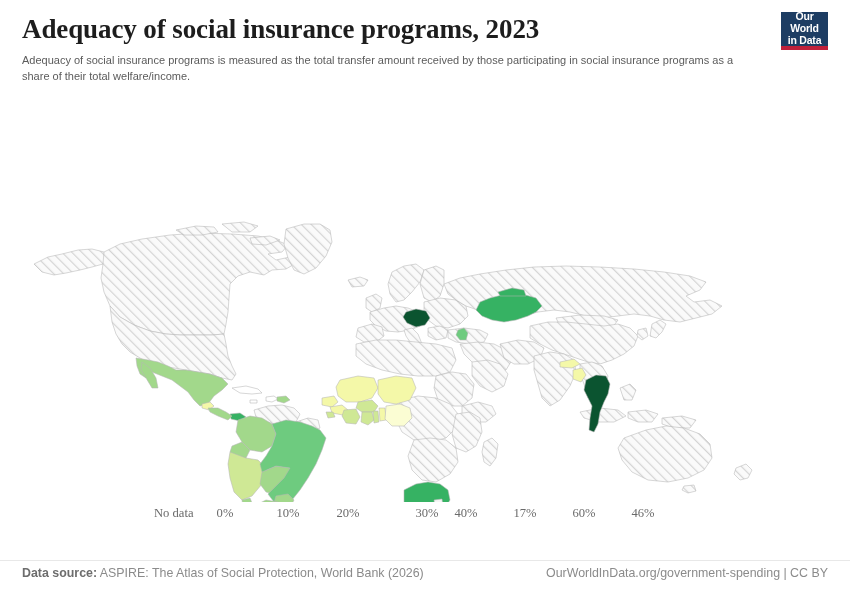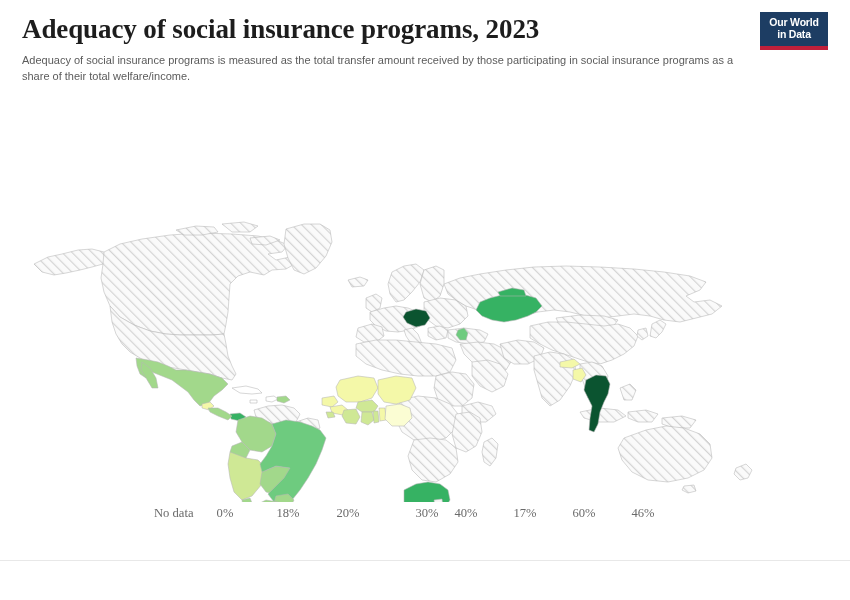--- a/index.html
+++ b/index.html
@@ -30,21 +30,21 @@
     color:#5b5b5b;
     line-height:1.45;
     margin:8px 0 0 0;
     max-width:735px;
     font-weight:400;
   }
 
   
   .owid-logo{
     position:absolute;right:22px;top:12px;
-    width:68px;height:38px;
+    width:47px;height:38px;
     background:#1d3d63;
     color:#fff;
     border-bottom:4px solid #c0203a;
     box-sizing:border-box;
     display:flex;align-items:center;justify-content:center;
     text-align:center;
   }
   .owid-logo .lg{
     font-family:"Liberation Sans", sans-serif;
     font-size:10.5px;font-weight:700;line-height:1.12;letter-spacing:-0.2px;
@@ -222,26 +222,33 @@
         <path fill="#0b5430" d="M586,268 L596,263 L606,264 L610,272 L608,282 L604,290 L600,300 L598,312 L594,320 L589,318 L590,306 L592,294 L588,286 L584,278 Z"></path>
 
       </g>
     </svg>
   </div>
 
   <div class="legend">
     <div class="legend-labels">
       <span class="nodata-label">No data</span>
       <span class="tick" style="left:225px">0%</span>
-      <span class="tick" style="left:288px">18%</span>
+      <span class="tick" style="left:288px">10%</span>
       <span class="tick" style="left:348px">20%</span>
       <span class="tick" style="left:427px">30%</span>
       <span class="tick" style="left:466px">40%</span>
       <span class="tick" style="left:525px">17%</span>
       <span class="tick" style="left:584px">60%</span>
       <span class="tick" style="left:643px">46%</span>
     </div>
 
   </div>
 
   <div class="hr"></div>
+  <div class="footer">
+    <div class="left">
+      <b>Data source:</b>
+      <span>ASPIRE: The Atlas of Social Protection, World Bank (2026)</span>
+    </div>
+    <div class="right">OurWorldInData.org/government-spending | CC BY</div>
+  </div>
 
 </div>
 
 </body></html>

